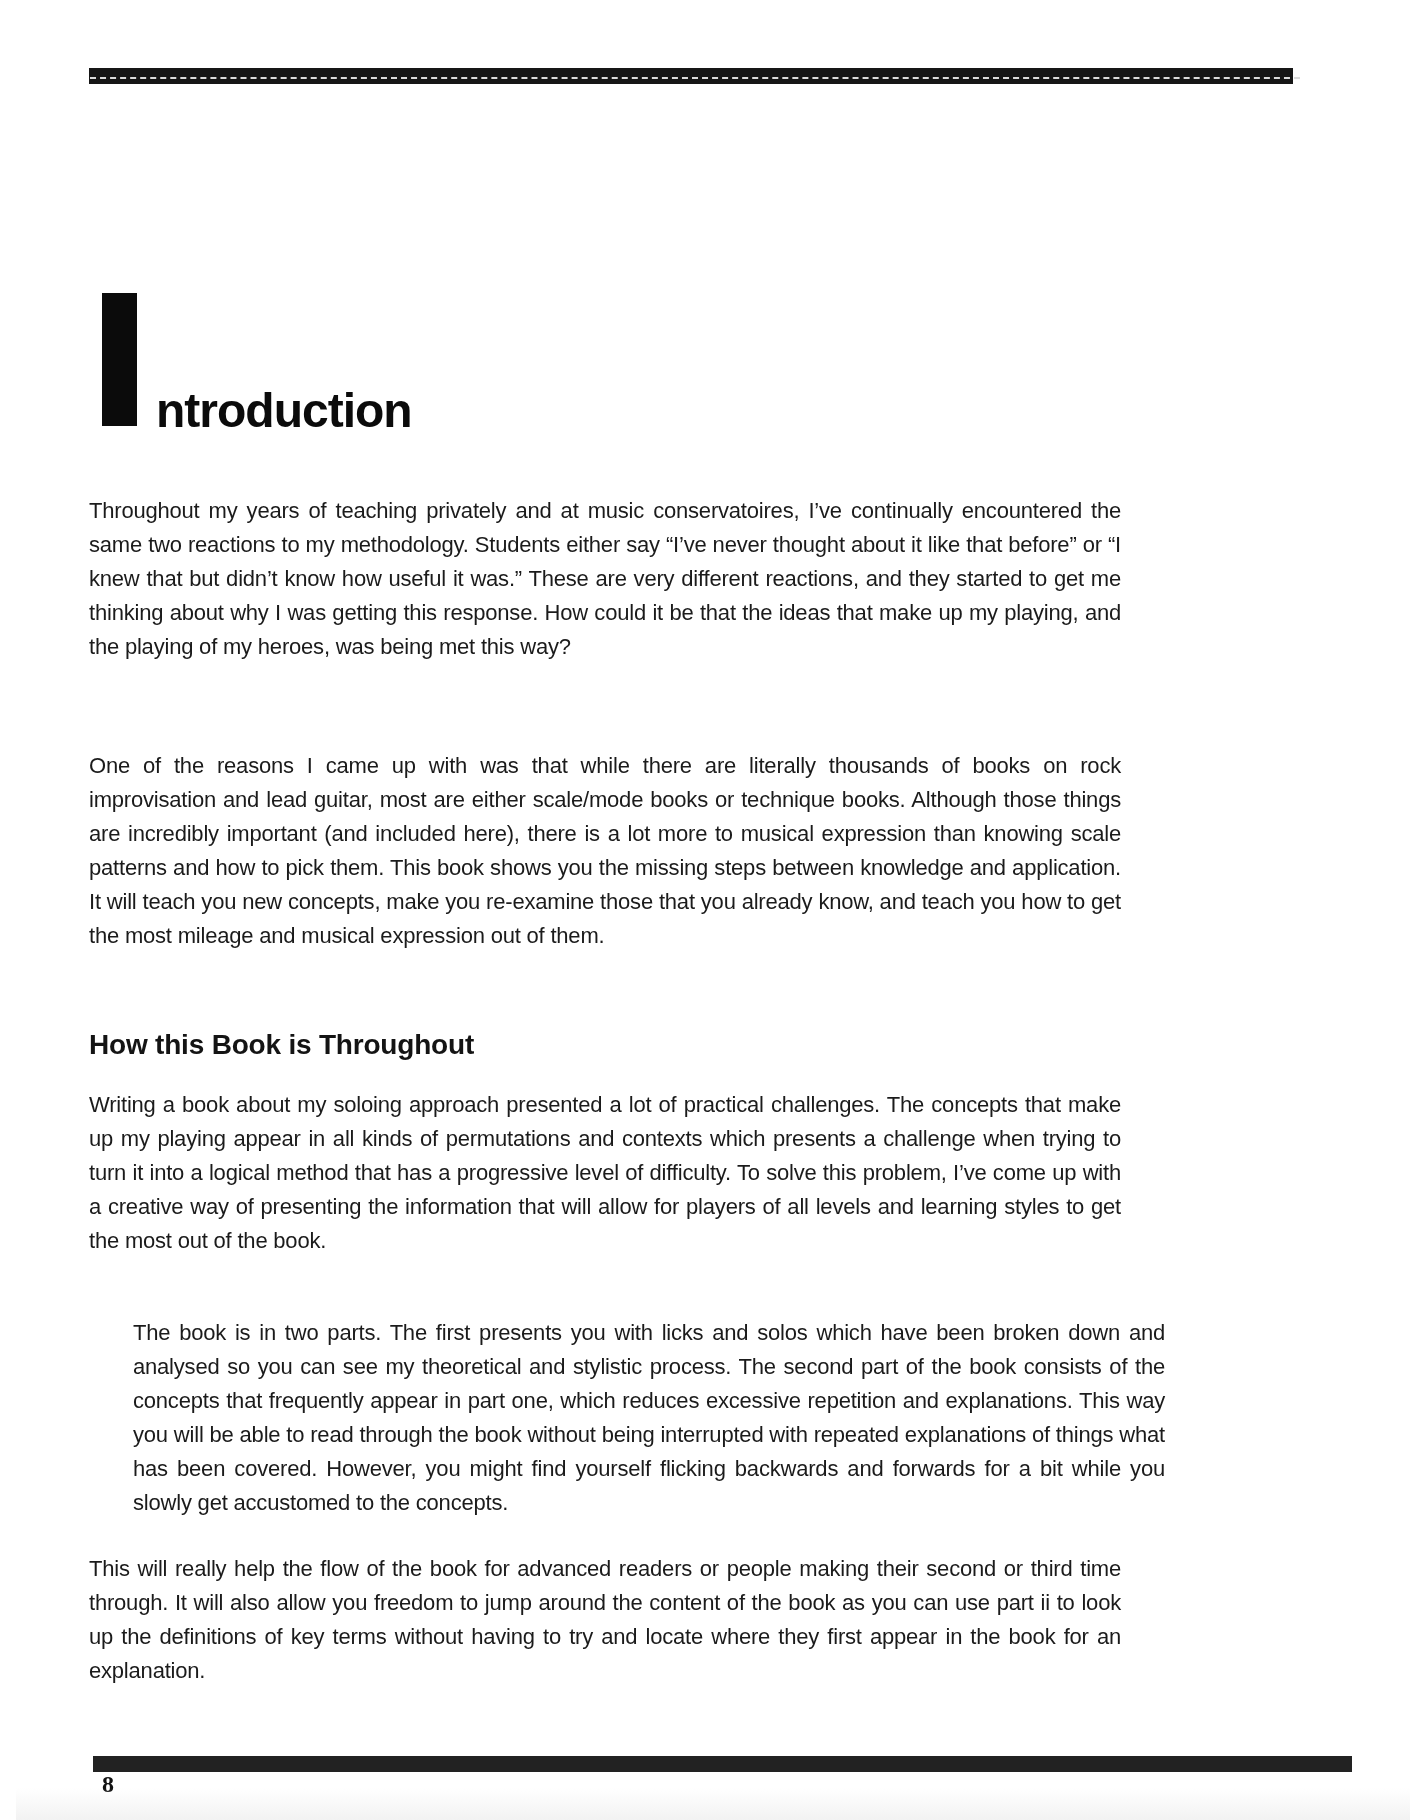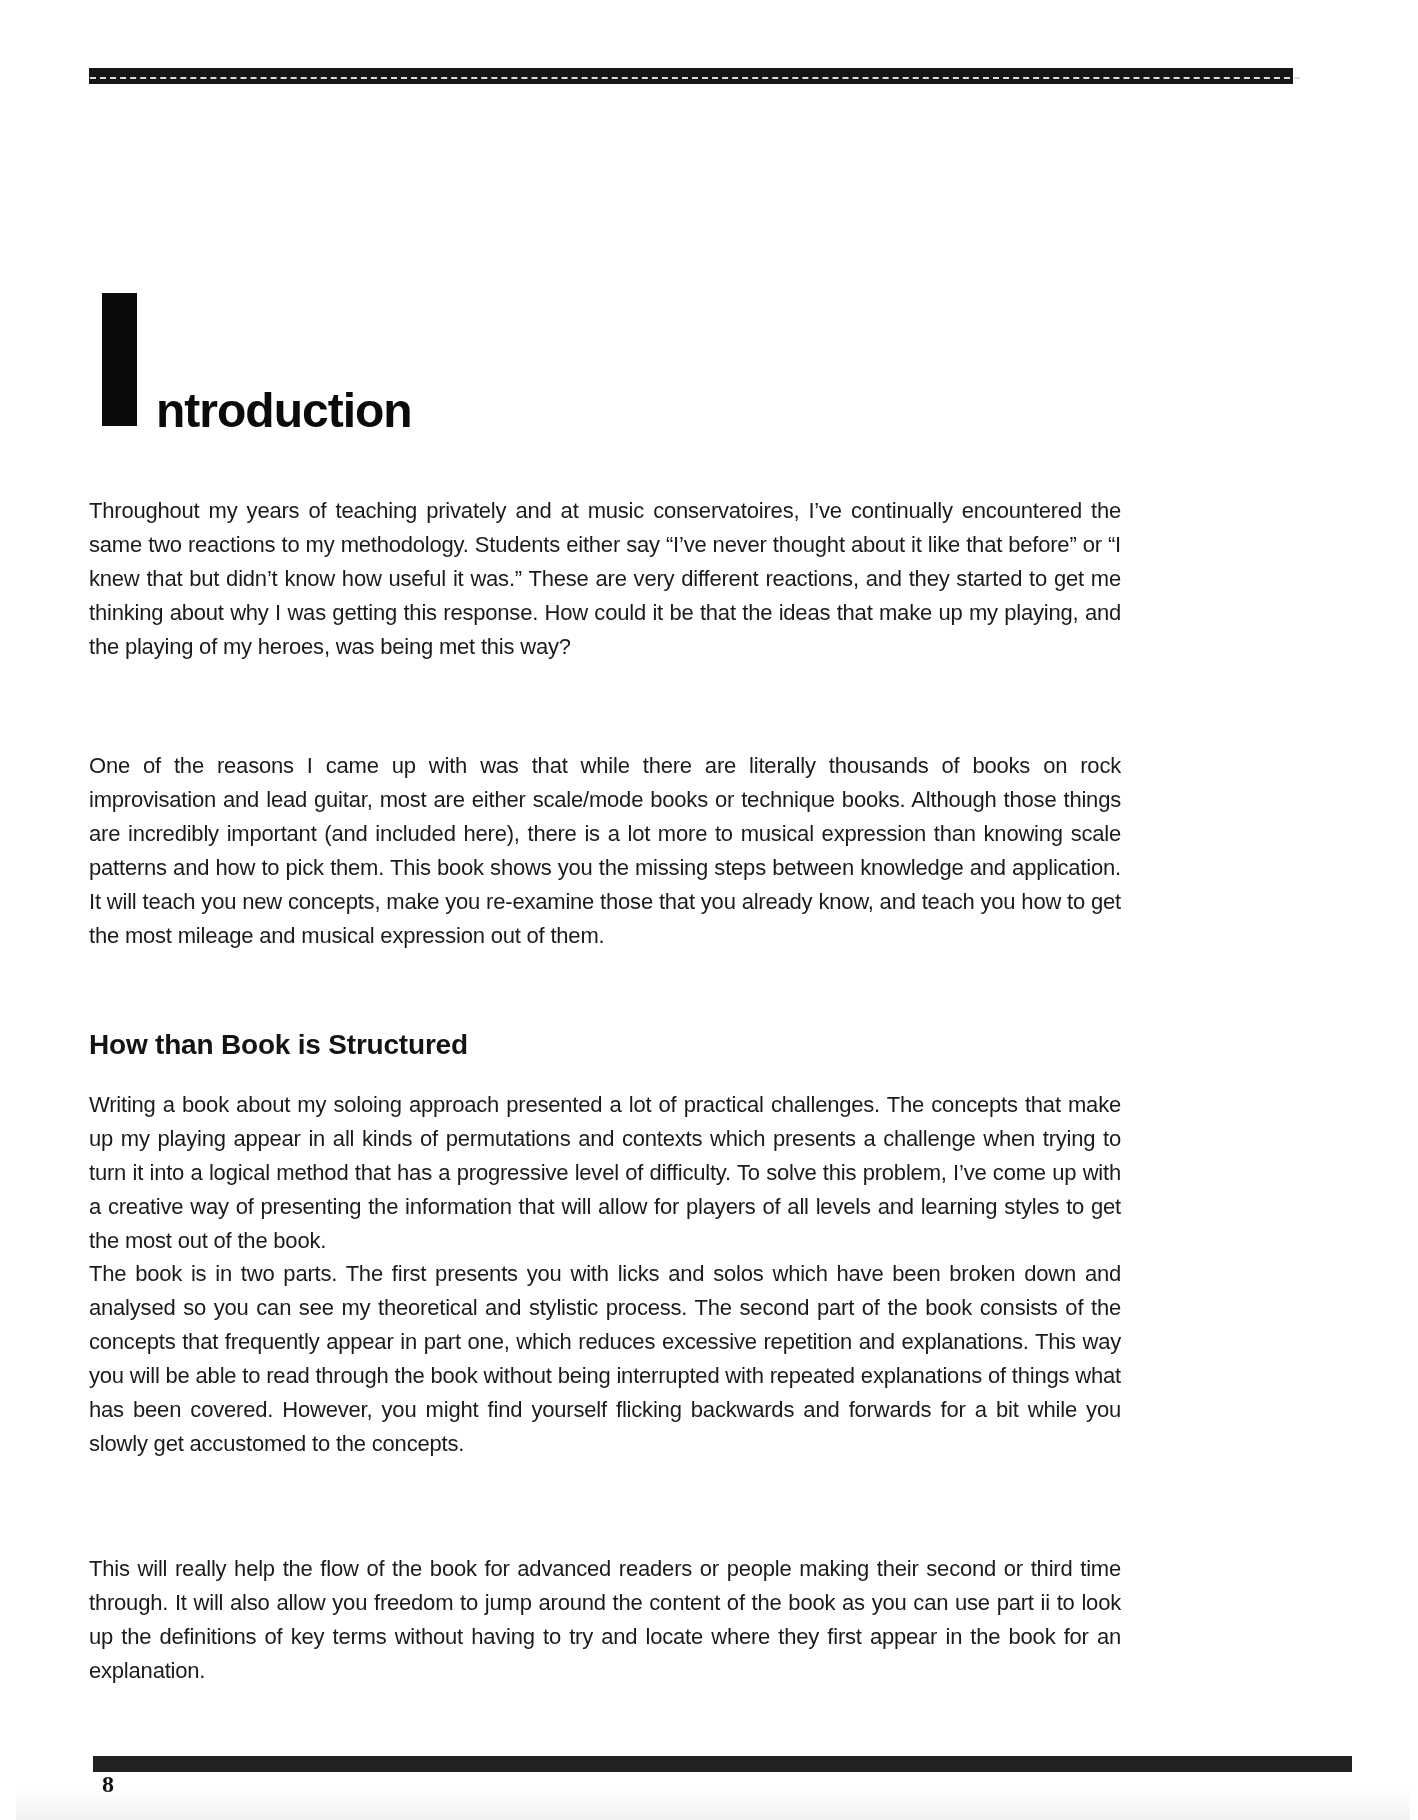--- a/index.html
+++ b/index.html
@@ -51,21 +51,21 @@
     width: 1048px;
     font-size: 22px;
     line-height: 34px;
     letter-spacing: -0.2px;
     text-align: justify;
     color: #1b1b1b;
   }
   .p1 { top: 470px; }
   .p2 { top: 725px; }
   .p3 { top: 1064px; }
-  .p4 { top: 1233px; }
+  .p4 { top: 1292px; margin-left: 44px; }
   .p5 { top: 1528px; }
 
   .section-heading {
     position: absolute;
     left: 65px; top: 1005px;
     font-size: 28px;
     font-weight: bold;
     letter-spacing: -0.2px;
     color: #141414;
   }
@@ -101,21 +101,21 @@
   <div class="rule-top-dashed"></div>
 
   <div class="dropcap-bar" aria-label="I"></div>
 
   <div class="chapter-title">ntroduction</div>
 
   <p class="body-text p1">Throughout my years of teaching privately and at music conservatoires, I’ve continually encountered the same two reactions to my methodology. Students either say “I’ve never thought about it like that before” or “I knew that but didn’t know how useful it was.” These are very different reactions, and they started to get me thinking about why I was getting this response. How could it be that the ideas that make up my playing, and the playing of my heroes, was being met this way?</p>
 
   <p class="body-text p2">One of the reasons I came up with was that while there are literally thousands of books on rock improvisation and lead guitar, most are either scale/mode books or technique books. Although those things are incredibly important (and included here), there is a lot more to musical expression than knowing scale patterns and how to pick them. This book shows you the missing steps between knowledge and application. It will teach you new concepts, make you re-examine those that you already know, and teach you how to get the most mileage and musical expression out of them.</p>
 
-  <h2 class="section-heading">How than Book is Structured</h2>
+  <h2 class="section-heading">How this Book is Throughout</h2>
 
   <p class="body-text p3">Writing a book about my soloing approach presented a lot of practical challenges. The concepts that make up my playing appear in all kinds of permutations and contexts which presents a challenge when trying to turn it into a logical method that has a progressive level of difficulty. To solve this problem, I’ve come up with a creative way of presenting the information that will allow for players of all levels and learning styles to get the most out of the book.</p>
 
   <p class="body-text p4">The book is in two parts. The first presents you with licks and solos which have been broken down and analysed so you can see my theoretical and stylistic process. The second part of the book consists of the concepts that frequently appear in part one, which reduces excessive repetition and explanations. This way you will be able to read through the book without being interrupted with repeated explanations of things what has been covered. However, you might find yourself flicking backwards and forwards for a bit while you slowly get accustomed to the concepts.</p>
 
   <p class="body-text p5">This will really help the flow of the book for advanced readers or people making their second or third time through. It will also allow you freedom to jump around the content of the book as you can use part ii to look up the definitions of key terms without having to try and locate where they first appear in the book for an explanation.</p>
 
   <div class="rule-bottom"></div>
 
   <div class="page-number">8</div>

